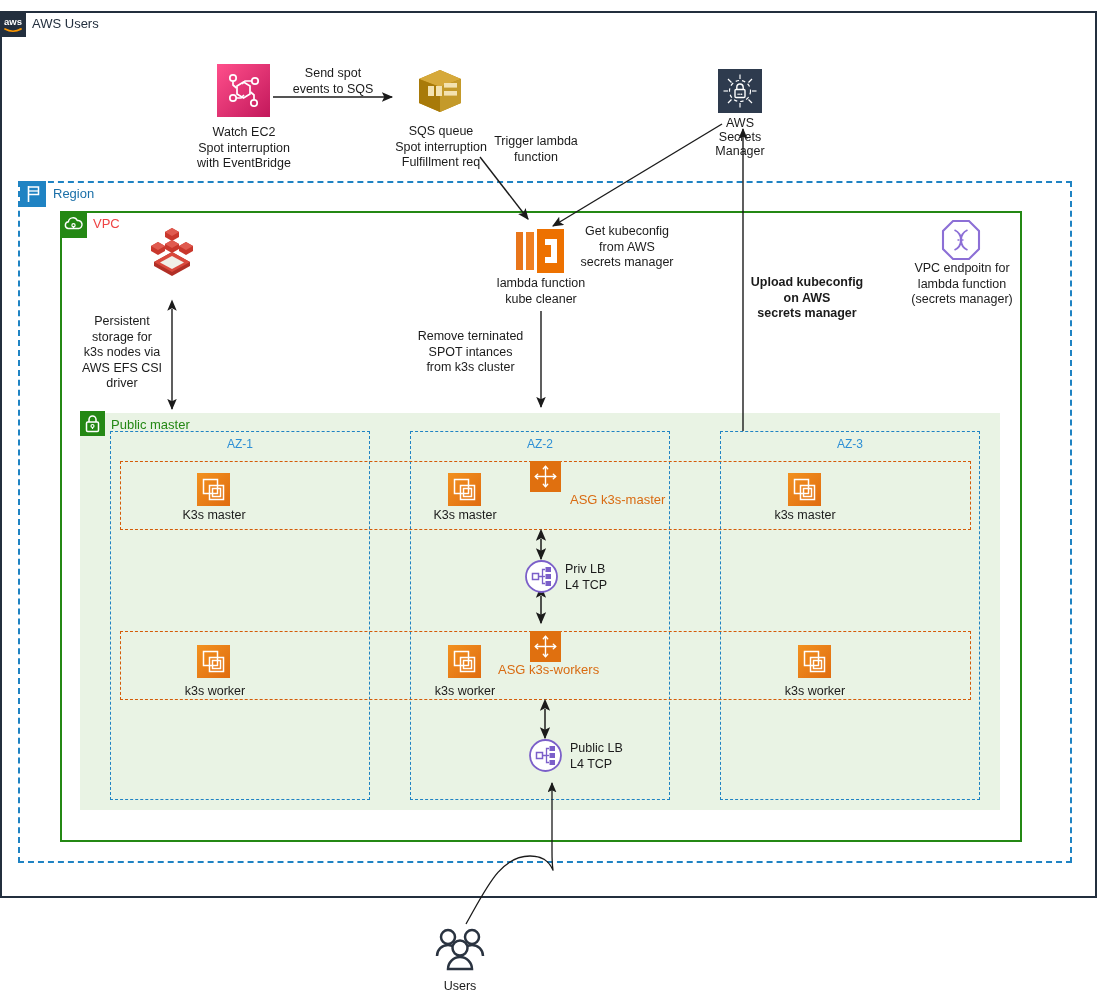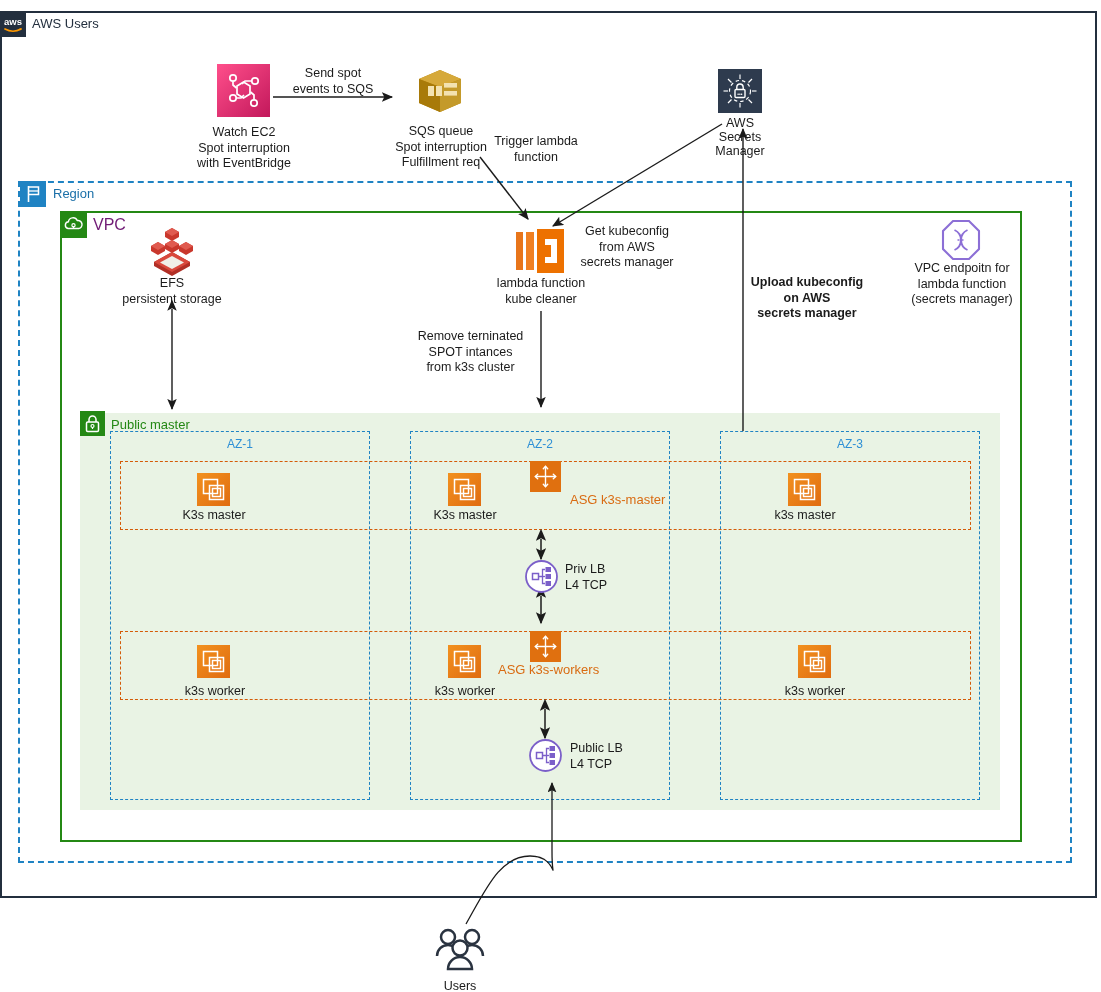--- a/index.html
+++ b/index.html
@@ -53,21 +53,21 @@
     left: 60px; top: 200px; width: 962px; height: 631px;
     border: 2px solid #248814;
     box-sizing: border-box;
   }
   .grp-vpc-tab {
     left: 60px; top: 200px; width: 27px; height: 27px;
     background: #248814;
   }
   .grp-vpc-label {
     left: 93px; top: 205px;
-    font-size: 16px; color: #701a75;
+    font-size: 13px; color: #ef4444;
   }
 
   .grp-subnet {
     left: 80px; top: 402px; width: 920px; height: 397px;
     background: #e9f3e4;
   }
   .grp-subnet-tab {
     left: 80px; top: 400px; width: 25px; height: 25px;
     background: #248814;
   }
@@ -282,22 +282,20 @@
       <g fill="#e05a4f">
         <path d="M10 16 L17 20 L10 24 L3 20 Z"></path>
         <path d="M38 16 L45 20 L38 24 L31 20 Z"></path>
         <path d="M24 14 L31 18 L24 22 L17 18 Z"></path>
       </g>
       <path d="M24 26 L42 36 L42 40 L24 50 L6 40 L6 36 Z" fill="#b12f26"></path>
       <path d="M24 26 L42 36 L24 46 L6 36 Z" fill="#d9483c"></path>
       <path d="M24 30 L36 36.5 L24 43 L12 36.5 Z" fill="#f0efe8"></path>
     </svg>
   </div>
-  <div class="abs lbl" style="left:96px; top:265px; width:152px;">EFS
-persistent storage</div>
 
   <div class="abs" style="left:512px; top:215px;">
     <svg width="57" height="50" viewBox="0 0 57 50">
       <path d="M4 6 L11 6 L11 44 L4 44 Z" fill="#e8751a"></path>
       <path d="M14 6 L22 6 L22 44 L14 44 Z" fill="#f08022"></path>
       <path d="M25 3 L52 3 L52 47 L25 47 Z" fill="#ed7100"></path>
       <path d="M33 13 L45 13 L45 37 L33 37 L33 31 L39 31 L39 19 L33 19 Z" fill="#ffffff"></path>
     </svg>
   </div>
   <div class="abs lbl" style="left:465px; top:265px; width:152px;">lambda function
@@ -476,17 +474,22 @@
   <div class="abs lbl" style="left:268px; top:55px; width:130px;">Send spot
 events to SQS</div>
   <div class="abs lbl" style="left:476px; top:123px; width:120px;">Trigger lambda
 function</div>
   <div class="abs lbl" style="left:562px; top:213px; width:130px;">Get kubeconfig
 from AWS
 secrets manager</div>
   <div class="abs lbl" style="left:742px; top:264px; width:130px;font-weight:bold;">Upload kubeconfig
 on AWS
 secrets manager</div>
+  <div class="abs lbl" style="left:66px; top:303px; width:112px;">Persistent
+storage for
+k3s nodes via
+AWS EFS CSI
+driver</div>
   <div class="abs lbl" style="left:403px; top:318px; width:135px;">Remove terninated
 SPOT intances
 from k3s cluster</div>
 
 </div>
 
 </body></html>

